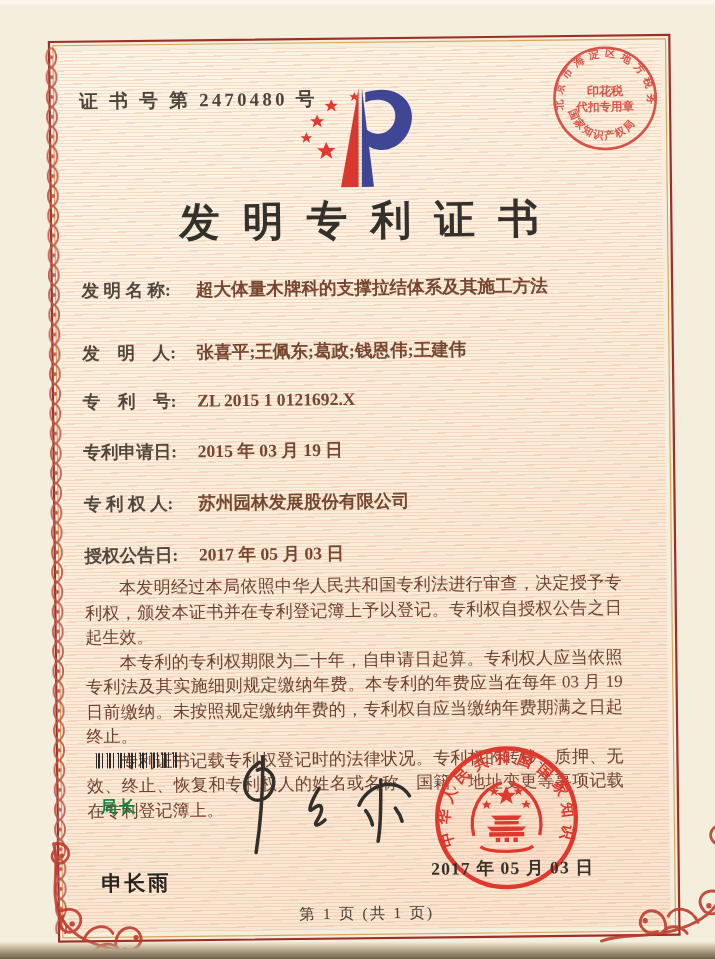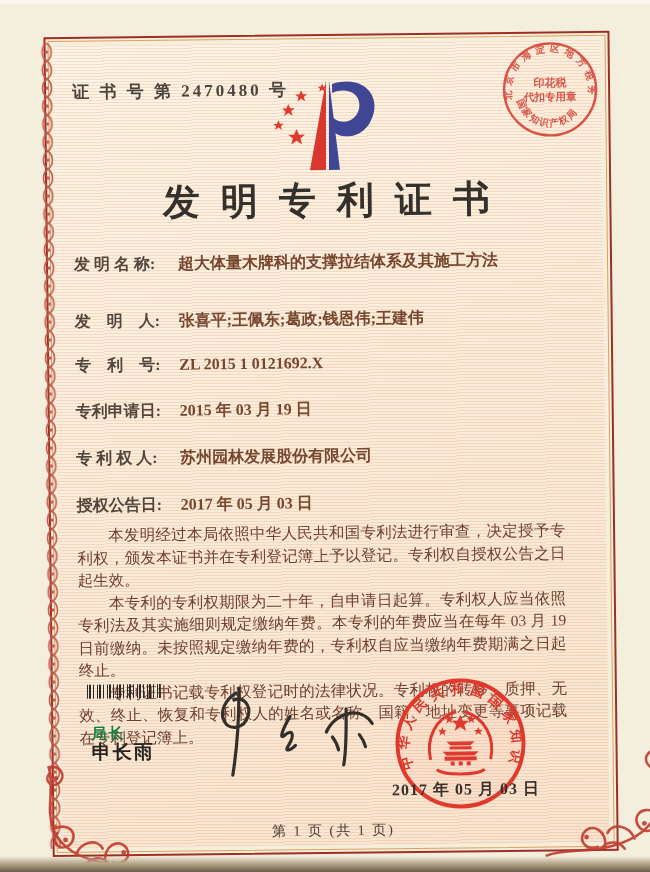--- a/index.html
+++ b/index.html
@@ -31,21 +31,21 @@
   .title-wrap span{font-size:37px;font-weight:bold;color:#34302c;letter-spacing:21px;margin-right:-21px;}
   .field-row{left:76px;width:500px;font-size:16px;font-weight:600;white-space:nowrap;}
   .field-label{display:inline-block;min-width:96px;color:#51463c;}
   .field-value{color:#76462f;margin-left:8px;}
   .r1{top:252px;} .r2{top:309px;} .r3{top:353px;} .r4{top:399px;} .r5{top:446px;} .r6{top:493px;}
   .body-text{left:76px;top:522px;width:488px;color:#6e4031;font-size:15.5px;line-height:22.5px;text-align:justify;}
   .body-text p{margin:0;text-indent:2em;}
   .barcode{left:84px;top:682px;width:74px;height:14px;
     background:repeating-linear-gradient(90deg,#2b2b2b 0 1px,rgba(0,0,0,0) 1px 2px,#2b2b2b 2px 4px,rgba(0,0,0,0) 4px 6px,#2b2b2b 6px 7px,rgba(0,0,0,0) 7px 10px);}
   .comm-title{left:88px;top:722px;font-size:15px;font-weight:bold;color:#15803d;letter-spacing:2px;}
-  .comm-name{left:88px;top:737px;font-size:19px;font-weight:bold;color:#28231f;letter-spacing:2px;}
+  .comm-name{left:88px;top:788px;font-size:19px;font-weight:bold;color:#28231f;letter-spacing:2px;}
   .signature{left:205px;top:682px;}
   .seal{left:389px;top:677px;}
   .seal-date{left:388px;top:781px;width:160px;font-size:16px;font-weight:600;color:#37302a;letter-spacing:1px;}
   .footer{left:48px;top:822px;width:562px;text-align:center;font-size:14px;color:#463c33;letter-spacing:2px;}
   .scan-shadow{position:absolute;left:0;right:0;bottom:0;height:16px;
     background:linear-gradient(180deg, rgba(150,130,100,0) 0%, #b9a98f 45%, #6b5c49 100%);}
   .top-edge{position:absolute;left:0;right:0;top:0;height:4px;background:rgba(255,255,255,0.55);}
 </style>
 </head>
 <body>

